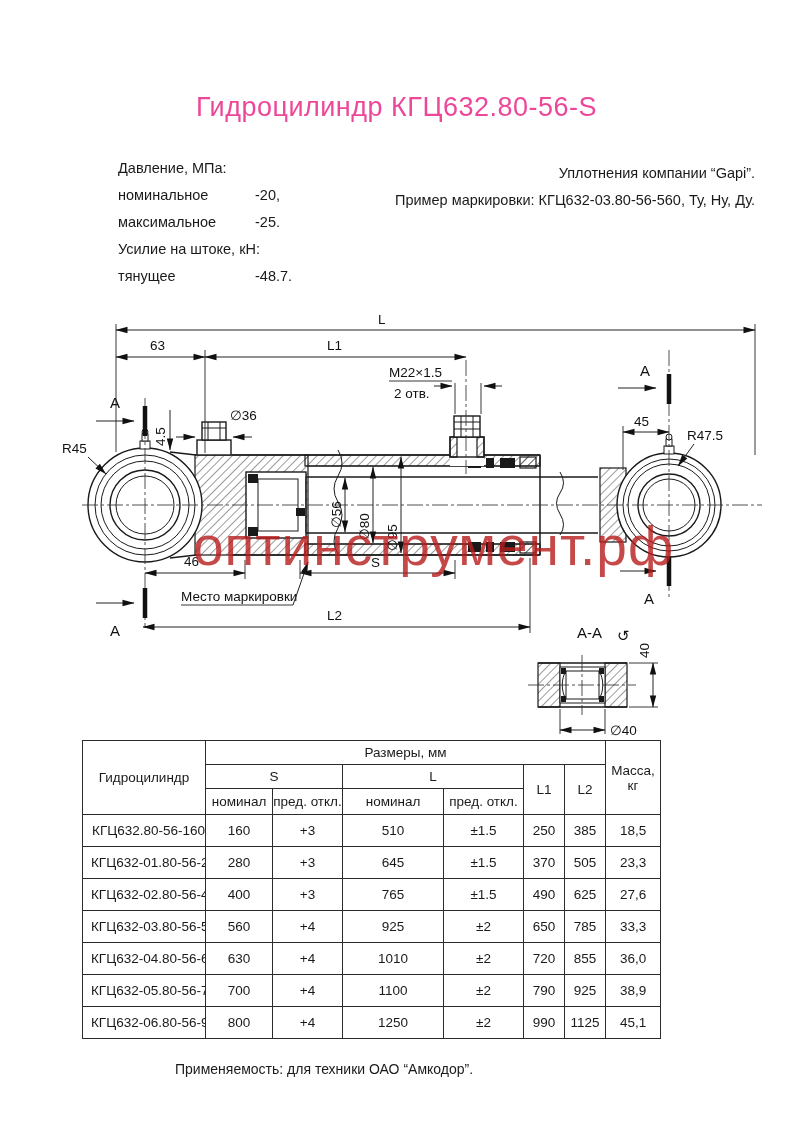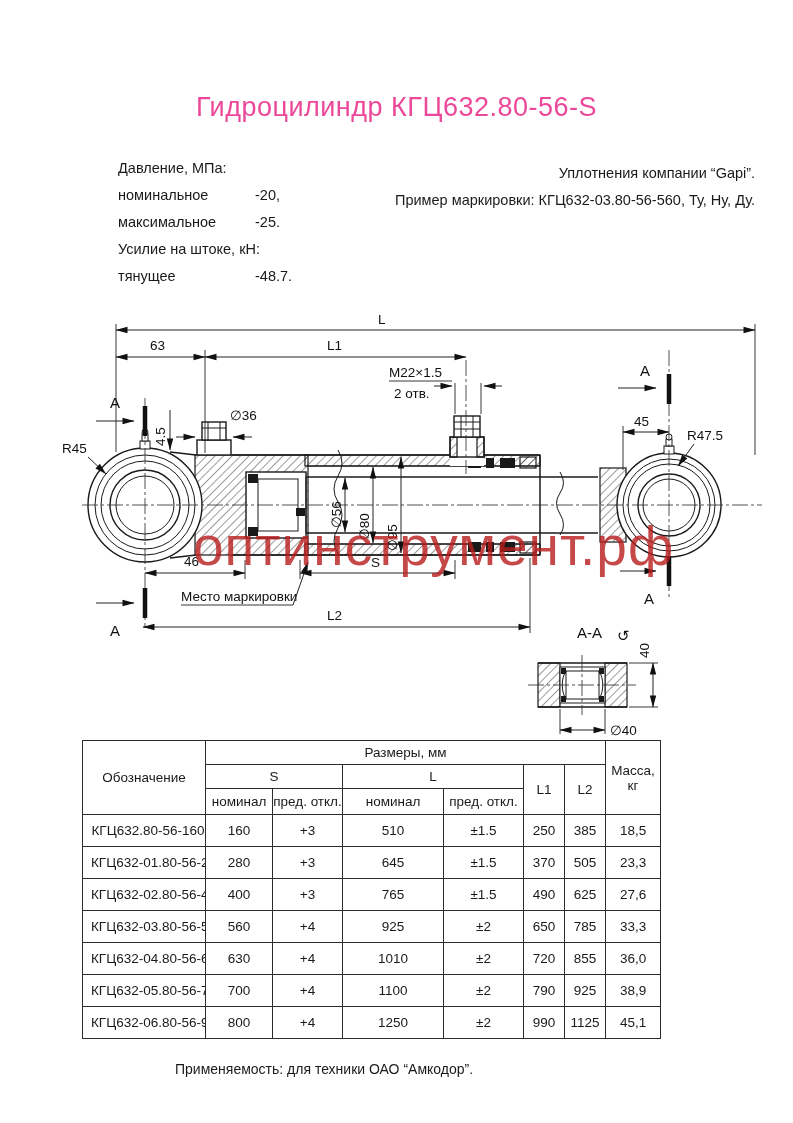--- a/index.html
+++ b/index.html
@@ -14,21 +14,21 @@
   .drawing{position:absolute;left:0;top:312px;}
   .watermark{position:absolute;left:193px;top:514px;font-size:55px;letter-spacing:1px;
              color:#b91c1c;opacity:.8;white-space:nowrap;z-index:5;pointer-events:none;}
   .dims-table{position:absolute;left:82px;top:740px;width:578px;border-collapse:collapse;
               font-size:13.5px;table-layout:fixed;z-index:6;background:transparent;}
   .dims-table th,.dims-table td{border:1.3px solid #2b2b2b;padding:0;text-align:center;
               font-weight:normal;overflow:hidden;white-space:nowrap;}
   .dims-table thead tr{height:24px;}
   .dims-table thead tr.h3{height:26px;}
   .dims-table tbody tr{height:32px;}
-  .dims-table td.des{text-align:center;padding-left:8px;}
+  .dims-table td.des{text-align:right;padding-left:8px;}
   .footer-note{position:absolute;left:175px;top:1046px;font-size:14px;margin-top:15px;}
   
   .o{fill:none;stroke:#1a1a1a;stroke-width:1.5;}
   .o2{fill:none;stroke:#1a1a1a;stroke-width:1;}
   .w{fill:#fff;stroke:#1a1a1a;stroke-width:1.4;}
   .w2{fill:#fff;stroke:#1a1a1a;stroke-width:1;}
   .hf{fill:url(#h);stroke:#1a1a1a;stroke-width:1.2;}
   .blk{fill:#191919;stroke:none;}
   .dim{fill:none;stroke:#222;stroke-width:1;}
   .ext{fill:none;stroke:#222;stroke-width:.9;}
@@ -269,21 +269,21 @@
         <col style="width:67px">
         <col style="width:70px">
         <col style="width:101px">
       <col style="width:80px">
         <col style="width:41px">
         <col style="width:41px">
         <col style="width:55px">
     </colgroup>
     <thead>
       <tr>
-        <th rowspan="3">Обозначение</th>
+        <th rowspan="3">Гидроцилиндр</th>
         <th colspan="6">Размеры, мм</th>
         <th rowspan="3">
           <div>Масса,</div>
           <div>кг</div>
         </th>
       </tr>
       <tr>
         <th colspan="2">S</th>
         <th colspan="2">L</th>
         <th rowspan="2">L1</th>

